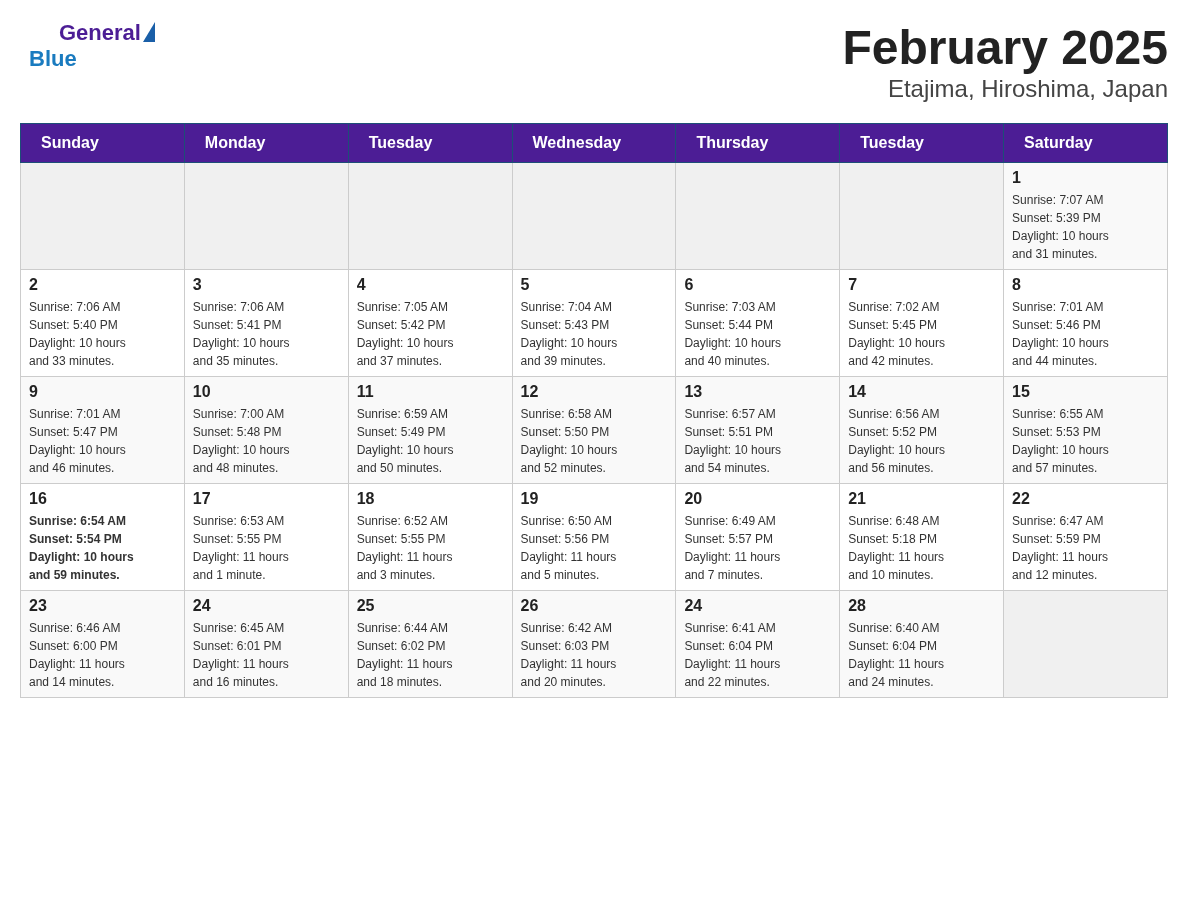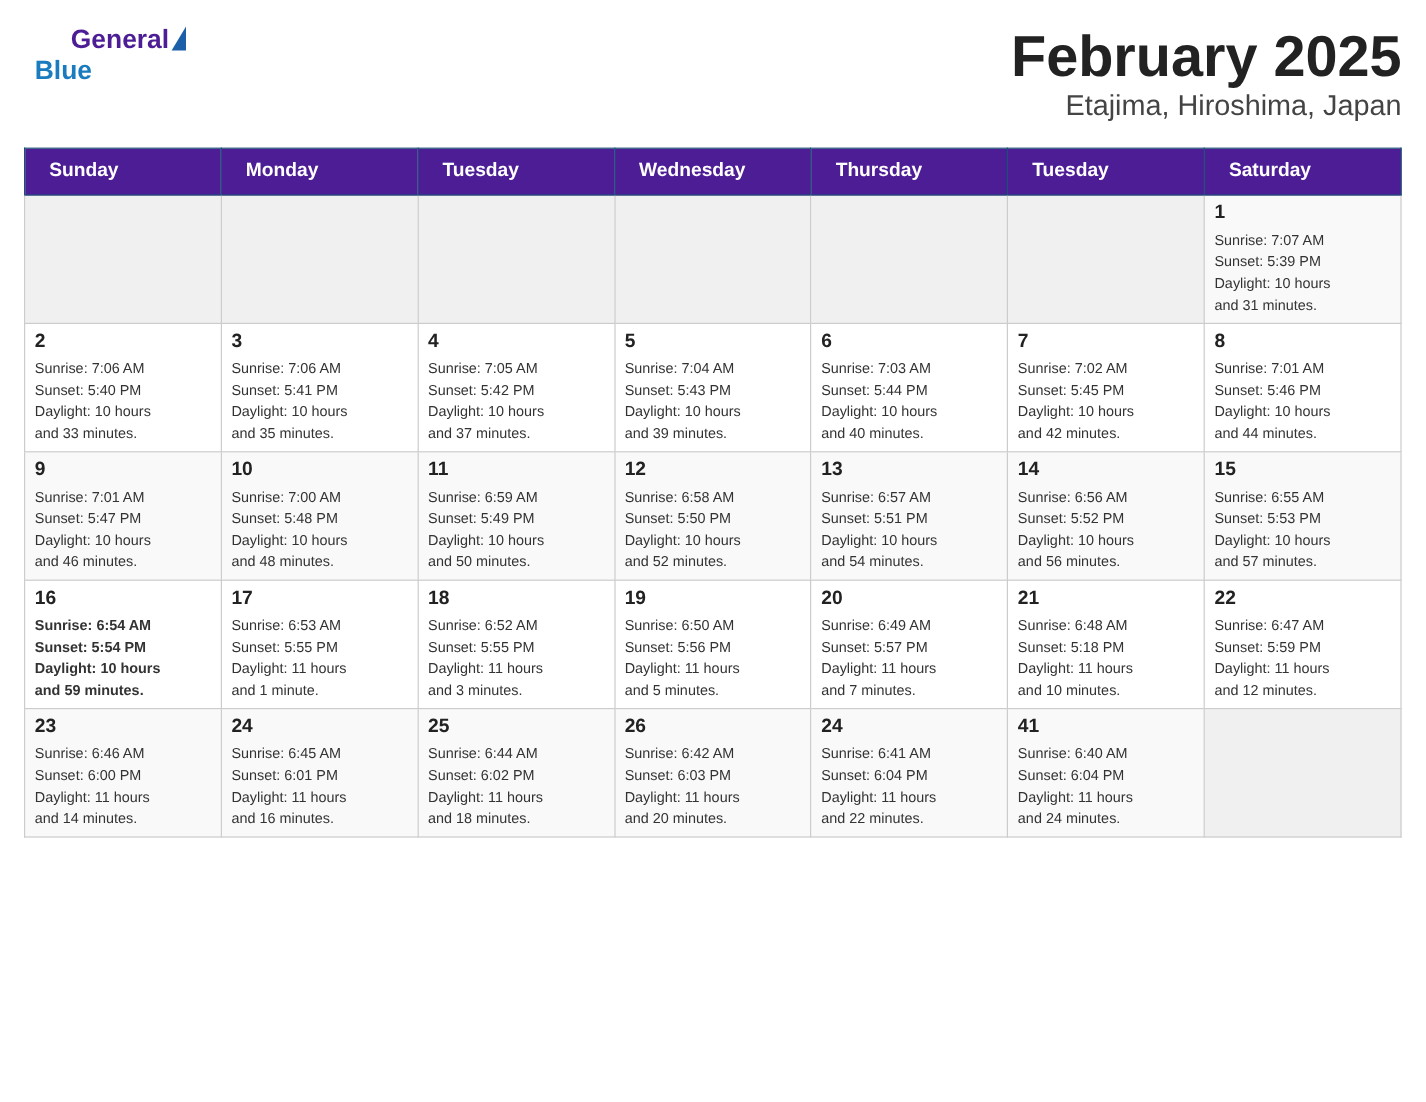--- a/index.html
+++ b/index.html
@@ -333,21 +333,21 @@
 and 20 minutes.</div>
         </td>
         <td>
           <div class="day-number">24</div>
           <div class="day-info" style="white-space: pre-line;">Sunrise: 6:41 AM
 Sunset: 6:04 PM
 Daylight: 11 hours
 and 22 minutes.</div>
         </td>
         <td>
-          <div class="day-number">41</div>
+          <div class="day-number">28</div>
           <div class="day-info" style="white-space: pre-line;">Sunrise: 6:40 AM
 Sunset: 6:04 PM
 Daylight: 11 hours
 and 24 minutes.</div>
         </td>
         <td class="empty-cell"></td>
       </tr>
     </tbody>
 </table>
 

